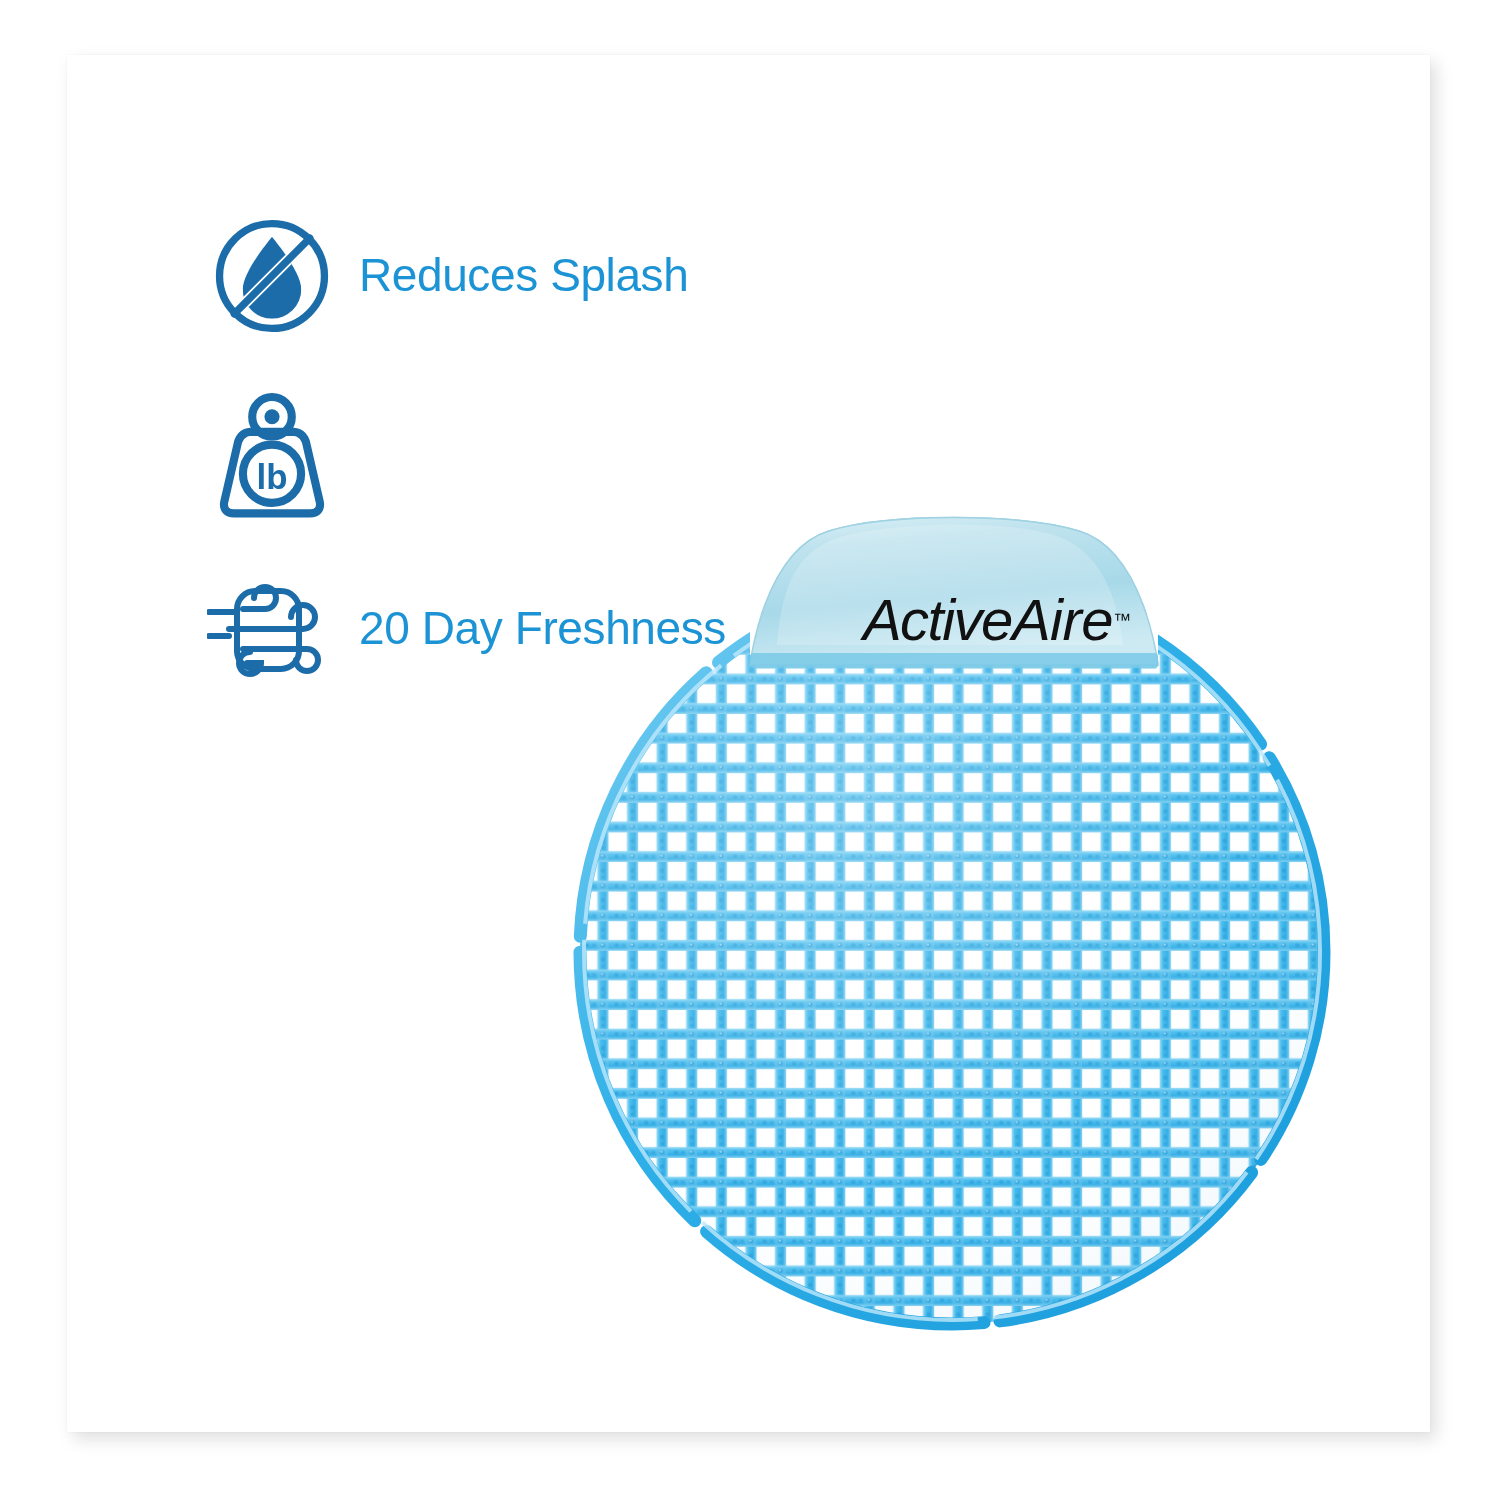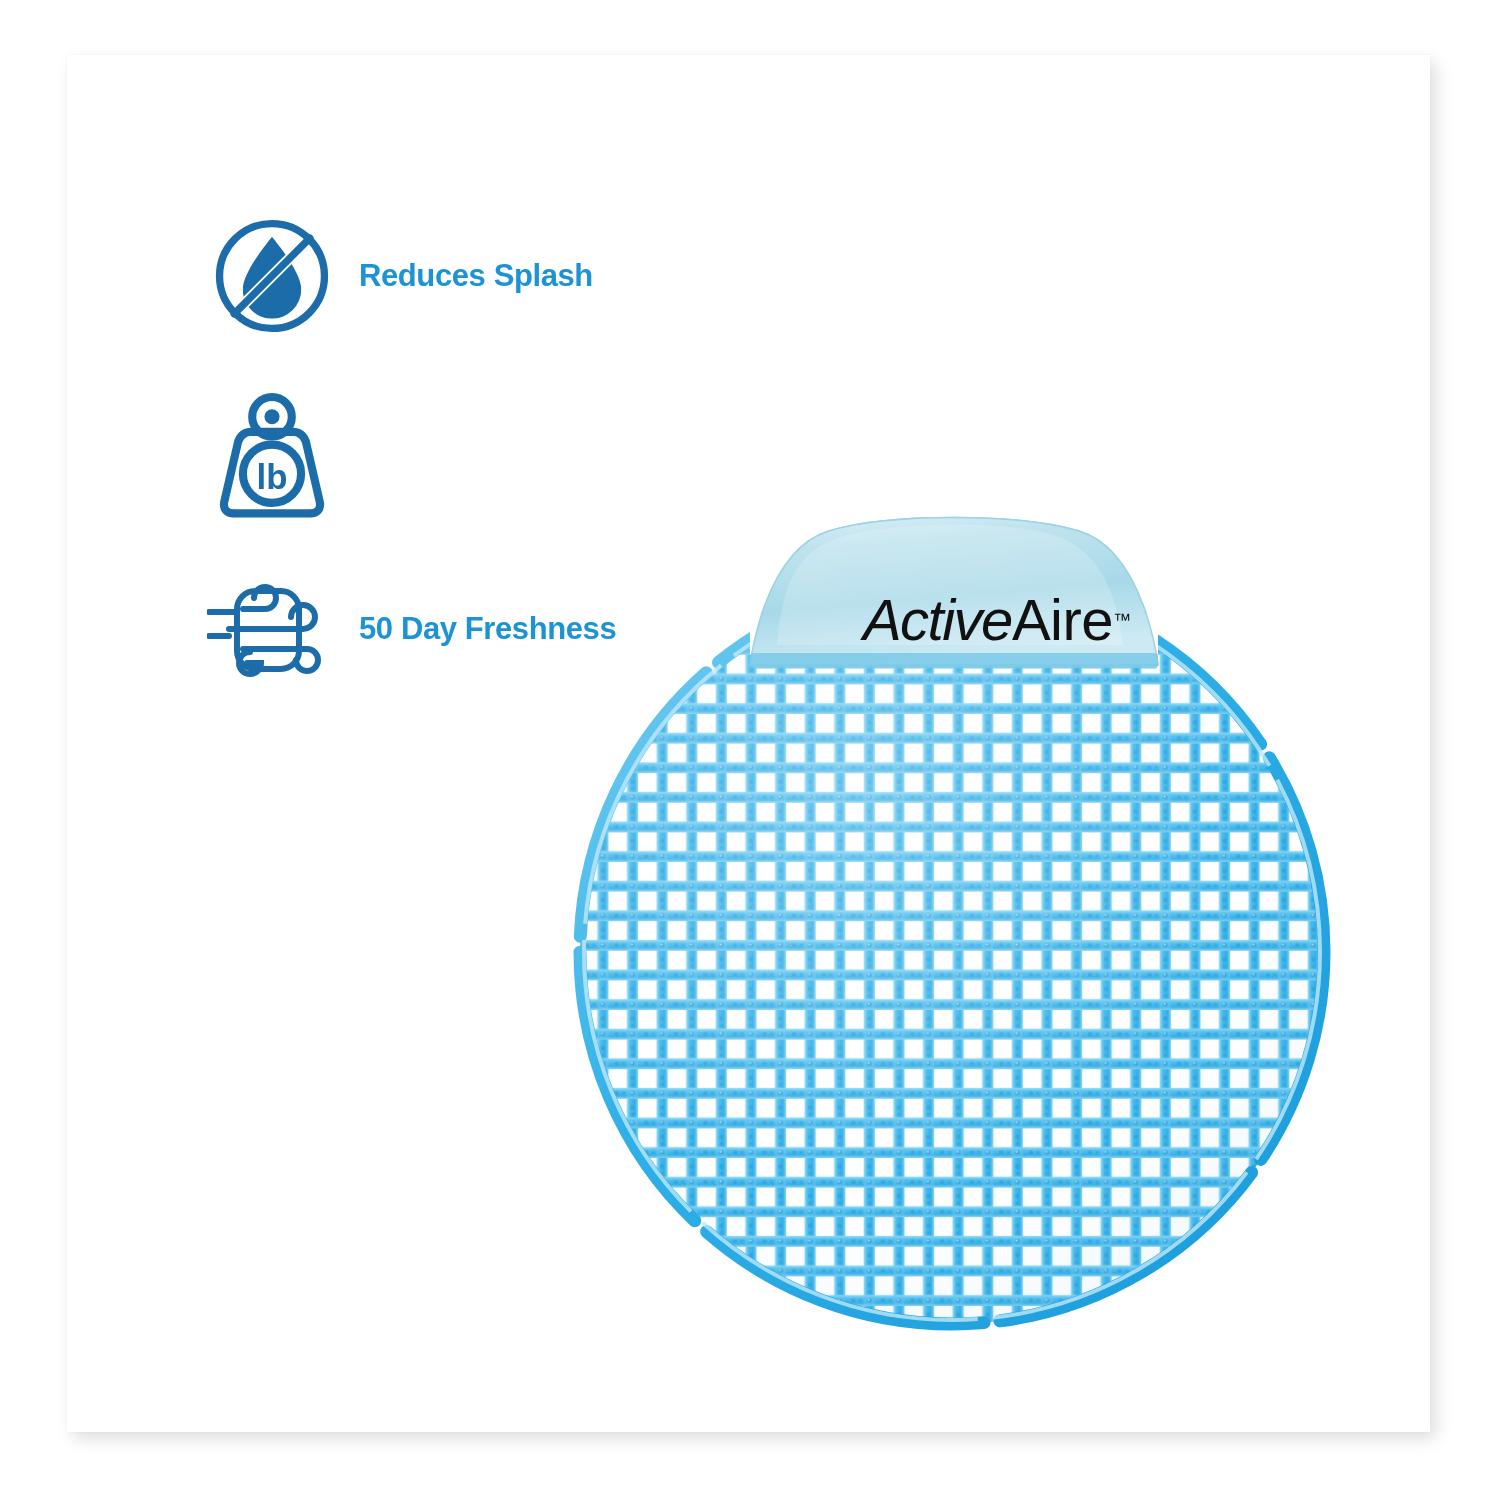--- a/index.html
+++ b/index.html
@@ -48,22 +48,22 @@
   }
   .feature-icon {
     width: 130px;
     flex: 0 0 130px;
     display: flex;
     align-items: flex-start;
     justify-content: center;
   }
   .feature-label {
     color: #1c93d4;
-    font-size: 31px;
-    font-weight: bold;
+    font-size: 46px;
+    font-weight: normal;
     line-height: 1.12;
     letter-spacing: -0.4px;
     white-space: pre-line;
     margin-left: 22px;
   }
 
   #feature-0 { left: 0;  top: 0;   }
   #feature-1 { left: 0;  top: 175px; }
   #feature-2 { left: 0;  top: 360px; }
 
@@ -89,20 +89,21 @@
     white-space: nowrap;
     pointer-events: none;
   }
   .logo-active {
     font-weight: normal;
     font-style: italic;
     letter-spacing: -1.5px;
   }
   .logo-aire {
     font-weight: normal;
+    font-style: italic;
     letter-spacing: -0.5px;
   }
   .logo-tm {
     font-size: 18px;
     font-style: normal;
     font-weight: normal;
     vertical-align: 14px;
     letter-spacing: 0;
   }
 </style>
@@ -151,21 +152,21 @@
           <svg width="140" height="108" viewBox="0 0 130 100" aria-hidden="true">
             <rect x="30" y="12" width="62" height="78" rx="18" ry="18" fill="none" stroke="#1b6ca8" stroke-width="6"></rect>
             <line x1="2" y1="33" x2="30" y2="33" stroke="#1b6ca8" stroke-width="6" stroke-linecap="round"></line>
             <line x1="2" y1="57" x2="22" y2="57" stroke="#1b6ca8" stroke-width="6" stroke-linecap="round"></line>
             <path d="M36 30 L58 30 A11 11 0 1 0 47 19" fill="none" stroke="#1b6ca8" stroke-width="6" stroke-linecap="round"></path>
             <path d="M22 50 L96 50 A12 12 0 1 0 84 38" fill="none" stroke="#1b6ca8" stroke-width="6" stroke-linecap="round"></path>
             <path d="M36 70 L100 70 A11 11 0 1 1 89 81" fill="none" stroke="#1b6ca8" stroke-width="6" stroke-linecap="round"></path>
             <path d="M40 84 L54 84 A11 11 0 1 1 43 73" fill="none" stroke="#1b6ca8" stroke-width="6" stroke-linecap="round"></path>
           </svg>
         </div>
-        <div class="feature-label">50 Day Freshness</div>
+        <div class="feature-label">20 Day Freshness</div>
       </div>
 
     </div>
 
     <div id="product">
       <svg width="860" height="940" viewBox="0 0 860 940" aria-hidden="true">
         <defs>
 
           <linearGradient id="stripV" x1="0" y1="0" x2="1" y2="0">
             <stop offset="0" stop-color="#9ddcf5"></stop>

